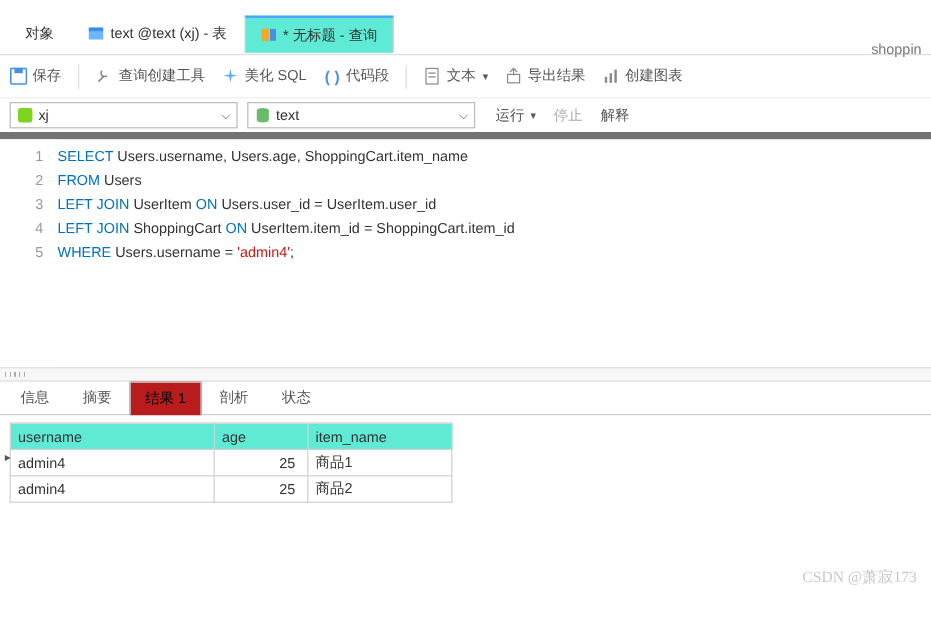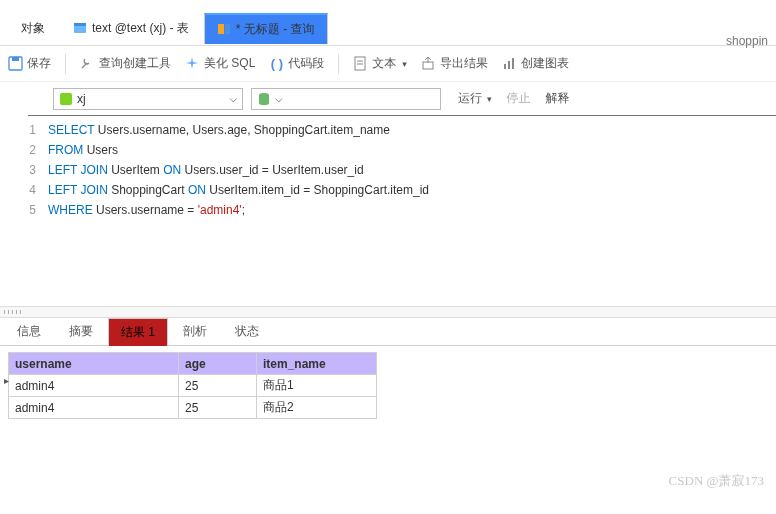--- a/index.html
+++ b/index.html
@@ -3,31 +3,31 @@
 <meta charset="utf-8">
 <style>
 * { box-sizing: border-box; margin: 0; padding: 0; font-family: "Microsoft YaHei", "Segoe UI", sans-serif; font-size: 12px; }
 body { background: #fff; width: 776px; height: 514px; overflow: hidden; color: #333; position: relative; }
 
 .topmenu { height: 10px; display: flex; gap: 48px; padding: 0 20px; color: #555; font-size: 11px; overflow: hidden; align-items: flex-start; }
 .topmenu span { visibility: hidden; }
 
 .tabs { display: flex; align-items: center; border-bottom: 1px solid #ddd; height: 36px; padding-left: 8px; gap: 2px; }
 .tab { display: flex; align-items: center; padding: 6px 12px; gap: 5px; border: 1px solid transparent; border-bottom: none; cursor: pointer; color: #333; }
-.tab.active { background: #3b82f6; border-color: #ccc; border-top: 2px solid #4da3ff; margin-bottom: -1px; }
+.tab.active { background: #5eead4; border-color: #ccc; border-top: 2px solid #4da3ff; margin-bottom: -1px; }
 .tab .ico { width: 14px; height: 14px; display: inline-flex; align-items: center; justify-content: center; }
 .tab .ico svg { width: 14px; height: 14px; }
 .tab-right { margin-left: auto; padding-right: 8px; display: flex; align-items: center; gap: 5px; color: #777; margin-top: 27px; }
 
 .toolbar { display: flex; align-items: center; height: 36px; padding: 0 8px; gap: 14px; border-bottom: 1px solid #eee; color: #555; }
 .tbtn { display: flex; align-items: center; gap: 4px; cursor: pointer; }
 .tbtn .ico { width: 15px; height: 15px; display: inline-flex; align-items: center; justify-content: center; }
 .sep { width: 1px; height: 20px; background: #ddd; }
 
-.connrow { display: flex; align-items: center; height: 34px; padding: 0 25px; gap: 8px; border-bottom: 1px solid #737373; margin-left: 28px; }
+.connrow { display: flex; align-items: center; height: 34px; padding: 0 8px; gap: 8px; border-bottom: 6px solid #737373; }
 .combo { display: flex; align-items: center; border: 1px solid #bbb; height: 22px; width: 190px; background: #fff; padding: 0 5px; }
 .combo .ico { width: 14px; height: 14px; margin-right: 4px; }
 .combo .val { flex: 1; font-size: 12px; }
 .combo .arrow { font-size: 10px; color: #555; }
 
 .runbtns { display: flex; align-items: center; gap: 12px; margin-left: 6px; color: #555; }
 .runbtn { display: flex; align-items: center; gap: 3px; cursor: pointer; }
 
 .editor { display: flex; height: 190px; overflow: hidden; font-family: Consolas, "Courier New", monospace; font-size: 13px; }
 .gutter { width: 48px; text-align: right; padding: 4px 12px 4px 4px; color: #999; background: #fff; }
@@ -40,25 +40,25 @@
 .handle { height: 12px; border-top: 1px solid #ddd; border-bottom: 1px solid #ddd; background: #f7f7f7; display: flex; align-items: center; justify-content: flex-start; padding-left: 4px; }
 .handle-dot { width: 20px; height: 4px; background: repeating-linear-gradient(90deg,#aaa 0 1px,transparent 1px 4px); }
 
 .restabs { display: flex; align-items: flex-end; height: 28px; border-bottom: 1px solid #ccc; padding-left: 4px; gap: 2px; }
 .rtab { padding: 5px 12px; border: 1px solid transparent; border-bottom: none; cursor: pointer; color: #555; }
 .rtab.active { background: #b91c1c; border-color: #ccc; margin-bottom: -1px; color: #000; }
 
 .grid { padding: 6px 8px; }
 table { border-collapse: collapse; }
 th, td { border: 1px solid #d0d0d0; height: 22px; padding: 0 6px; font-size: 12px; text-align: left; }
-th { background: #c4b5fd; font-weight: bold; color: #333; }
+th { background: #5eead4; font-weight: normal; color: #333; }
 th.h-user { width: 170px; }
 th.h-age { width: 78px; }
 th.h-item { width: 120px; }
-td.num { text-align: left; padding-right: 10px; }
+td.num { text-align: right; padding-right: 10px; }
 .rowmark { position: absolute; left: 4px; font-size: 10px; color: #555; }
 .gridwrap { position: relative; }
 
 .watermark { position: absolute; right: 12px; bottom: 24px; color: #c8c8c8; font-size: 13px; font-family: "Microsoft YaHei"; }
 
 svg { display: block; }
 </style>
 </head>
 <body>
 
@@ -176,20 +176,21 @@
     <span class="arrow">⌵</span>
   </div>
   <div class="combo">
     <span class="ico">
         <svg viewBox="0 0 14 14">
           <ellipse cx="7" cy="3" rx="5" ry="2" fill="#6bb96b"></ellipse>
           <rect x="2" y="3" width="10" height="8" fill="#6bb96b"></rect>
           <ellipse cx="7" cy="11" rx="5" ry="2" fill="#6bb96b"></ellipse>
         </svg>
       </span>
+    <span class="val">text</span>
     <span class="arrow">⌵</span>
   </div>
   <div class="runbtns">
     <div class="runbtn">
       <span class="ico">
           <svg viewBox="0 0 14 14">
             <path d="M3 2 L12 7 L3 12 Z" fill="#4a90e2"></path>
           </svg>
         </span>
       <span>运行</span>

